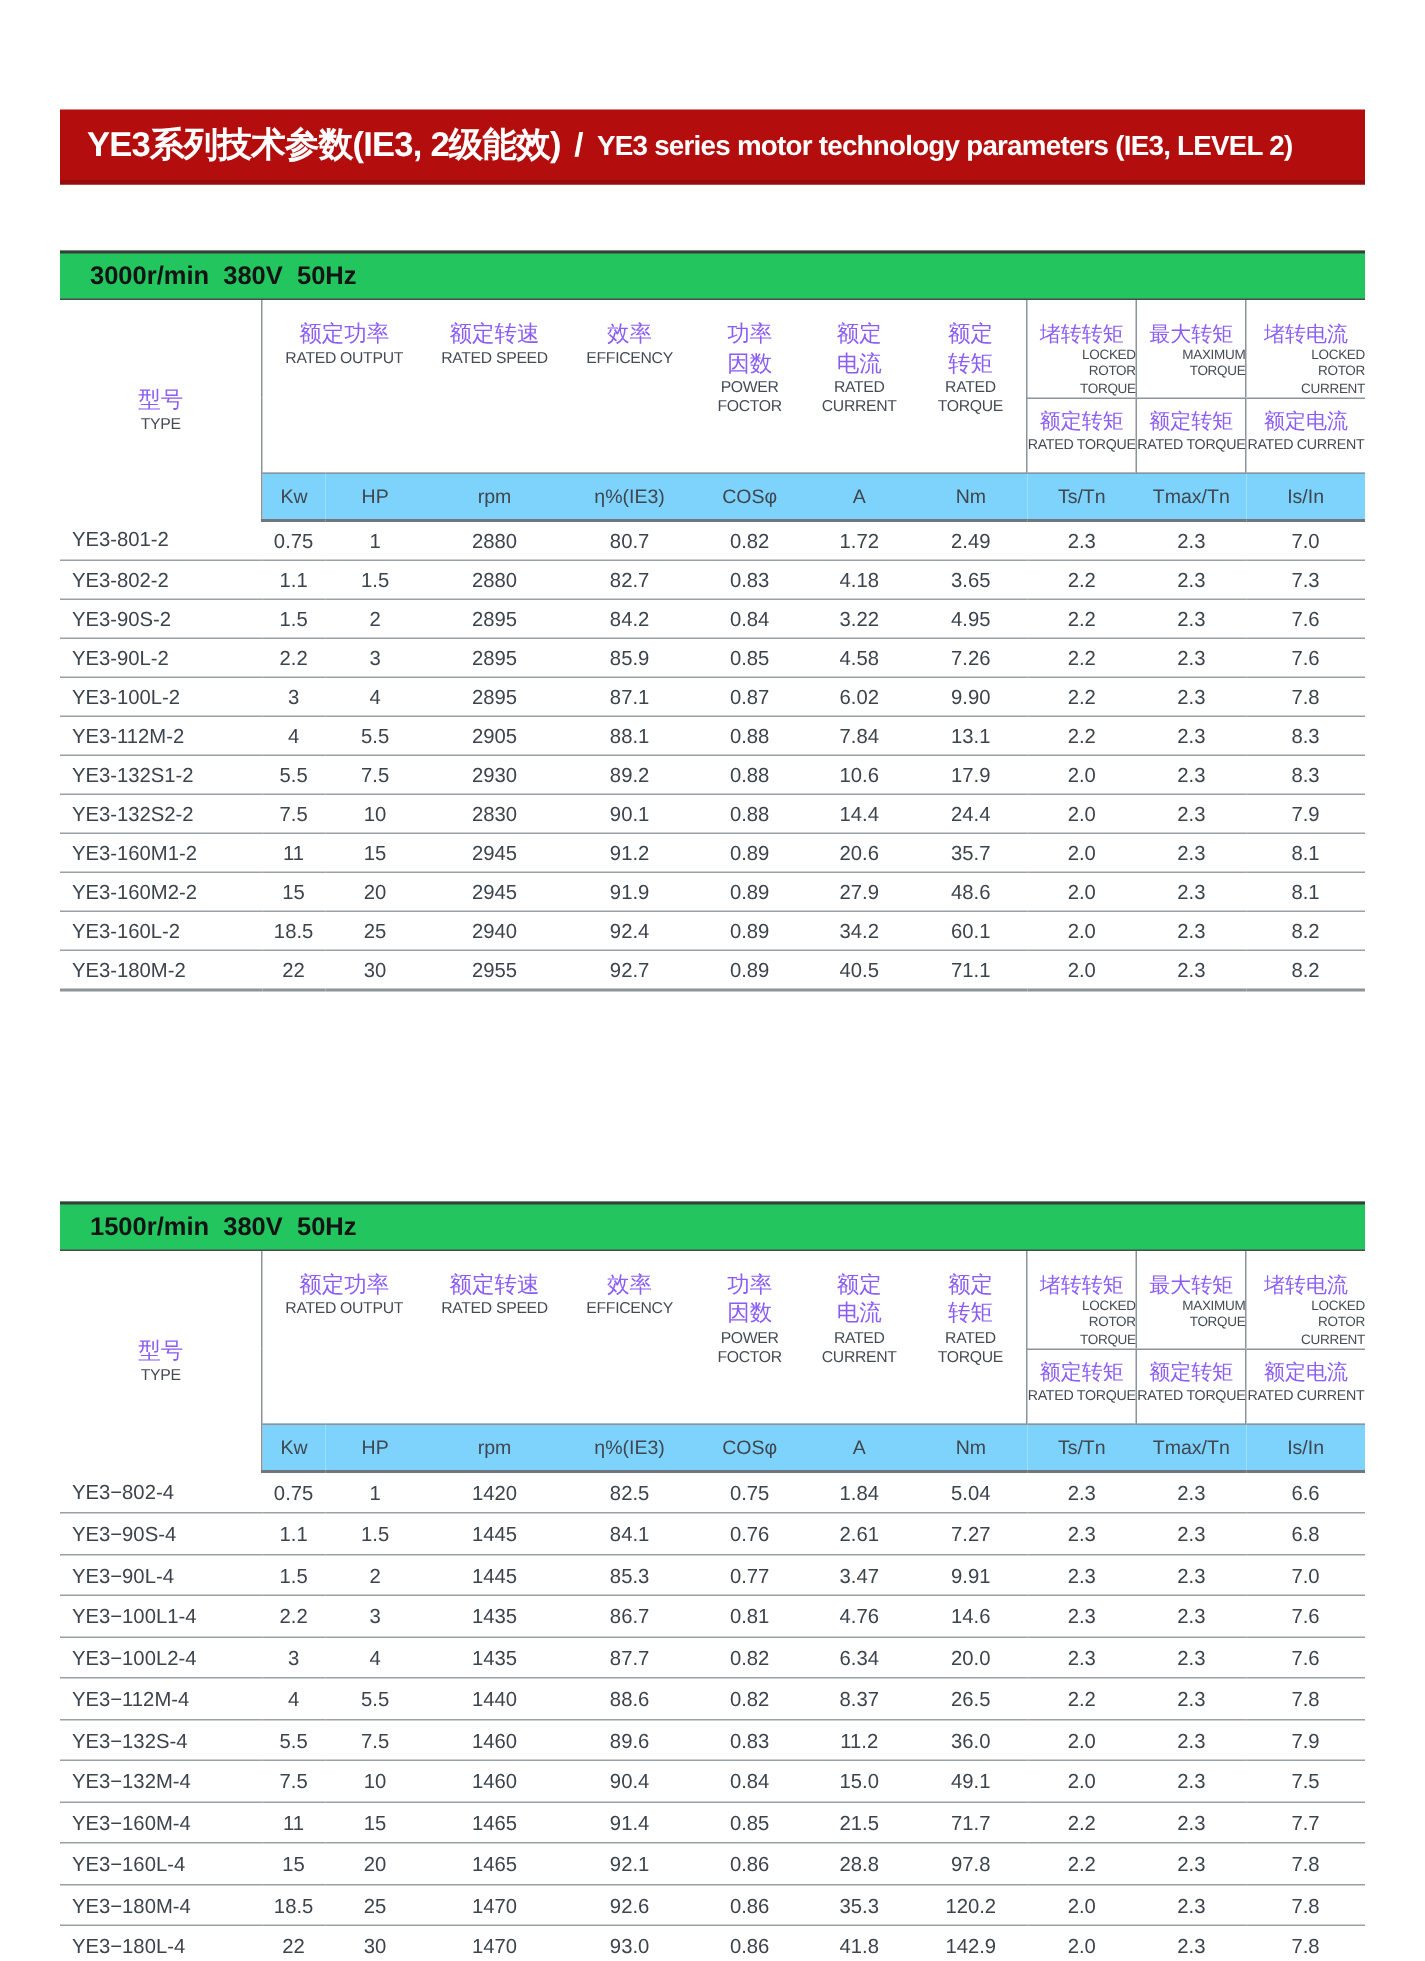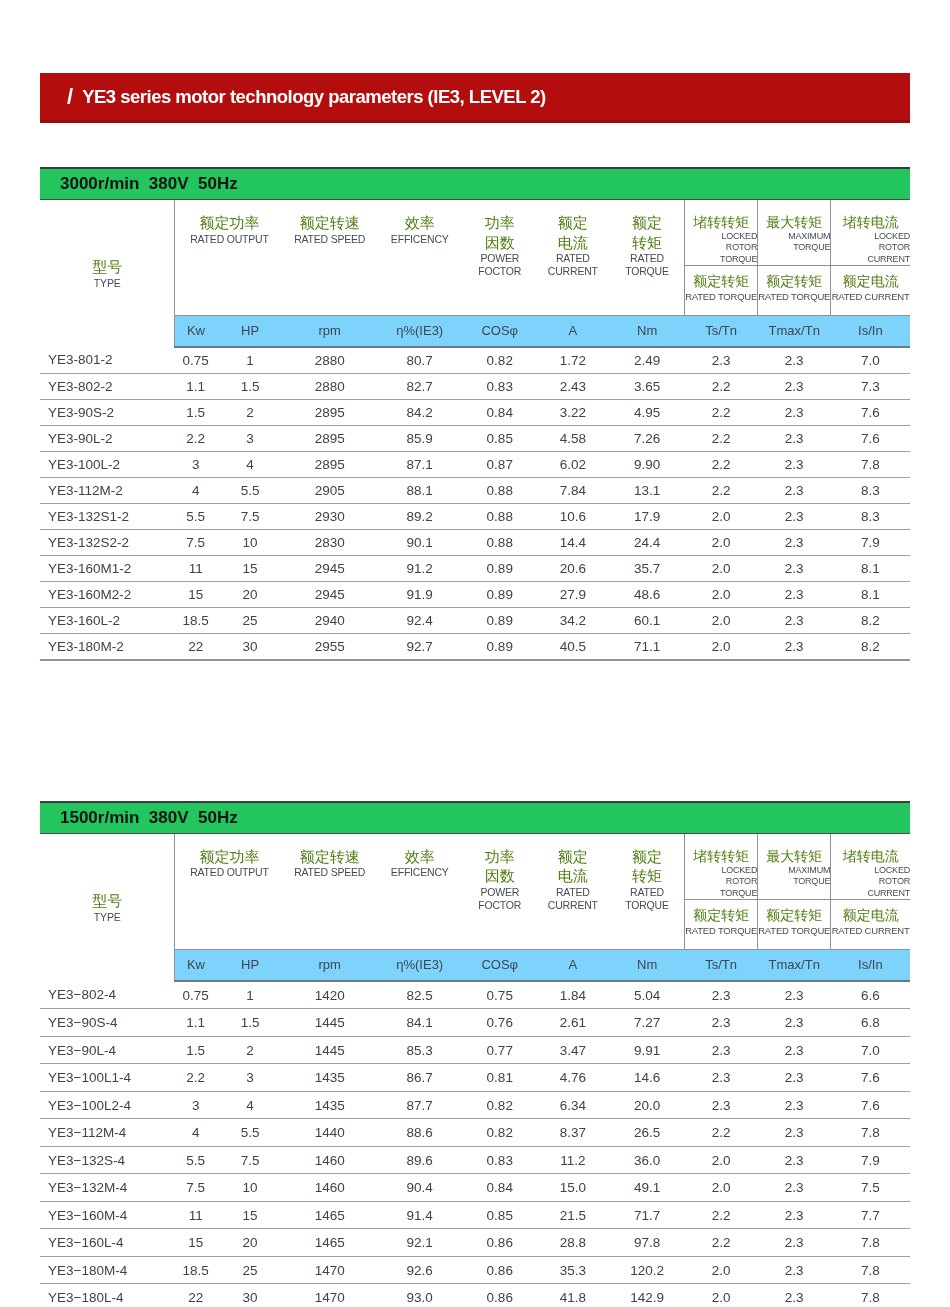--- a/index.html
+++ b/index.html
@@ -35,21 +35,21 @@
   
   table{width:100%;border-collapse:collapse;table-layout:fixed;}
   th,td{padding:0;font-weight:normal;}
   .h1{height:55px;}
   .h2{height:50px;}
   .h1 th{vertical-align:top;padding-top:13px;text-align:center;}
   th.type{
     vertical-align:middle;padding-top:0;
     border-right:1px solid #8d939a;
   }
-  .zh{display:block;font-size:15px;line-height:1.3;white-space:pre-line;color:#4d7c0f;}
+  .zh{display:block;font-size:15px;line-height:1.3;white-space:pre-line;color:#8b5cf6;}
   .en{display:block;font-size:10.5px;line-height:1.25;white-space:pre-line;color:#454b54;letter-spacing:-0.2px;}
   th.box{border-left:1px solid #8d939a;border-bottom:1px solid #8d939a;margin-left:15px;}
   th.box .zh{font-size:14px;}
   th.box .en{font-size:9px;text-align:right;padding-left:6px;}
   .h2 th{border-left:1px solid #8d939a;vertical-align:top;padding-top:7px;text-align:center;}
   .h2 th .zh{font-size:14px;font-family:Liberation Serif, serif;}
   .h2 th .en{font-size:9.5px;}
   .units td{
     background:#7dd3fc;height:30px;text-align:center;
     font-size:13px;color:#3f4650;
@@ -63,20 +63,21 @@
   .table-block.second tbody td{height:26.5px;}
   tbody tr:last-child td{border-bottom:2px solid #8d939a;}
   tbody td.model{text-align:left;padding-left:8px;}
 </style>
 </head>
 <body>
 
 <div class="page">
 
   <div class="banner">
+    <span class="banner-zh">YE3系列技术参数(IE3, 2级能效)</span>
     <span class="banner-sep">/</span>
     <span class="banner-en">YE3 series motor technology parameters (IE3, LEVEL 2)</span>
   </div>
 
   <div class="table-block first">
     <div class="bar">3000r/min  380V  50Hz</div>
     <table>
       <colgroup>
         <col style="width:15.5%">
           <col style="width:4.8%">
@@ -183,21 +184,21 @@
             <td>2.3</td>
             <td>7.0</td>
           </tr>
           <tr>
             <td class="model">YE3-802-2</td>
             <td>1.1</td>
             <td>1.5</td>
             <td>2880</td>
             <td>82.7</td>
             <td>0.83</td>
-            <td>2.43</td>
+            <td>4.18</td>
             <td>3.65</td>
             <td>2.2</td>
             <td>2.3</td>
             <td>7.3</td>
           </tr>
           <tr>
             <td class="model">YE3-90S-2</td>
             <td>1.5</td>
             <td>2</td>
             <td>2895</td>

